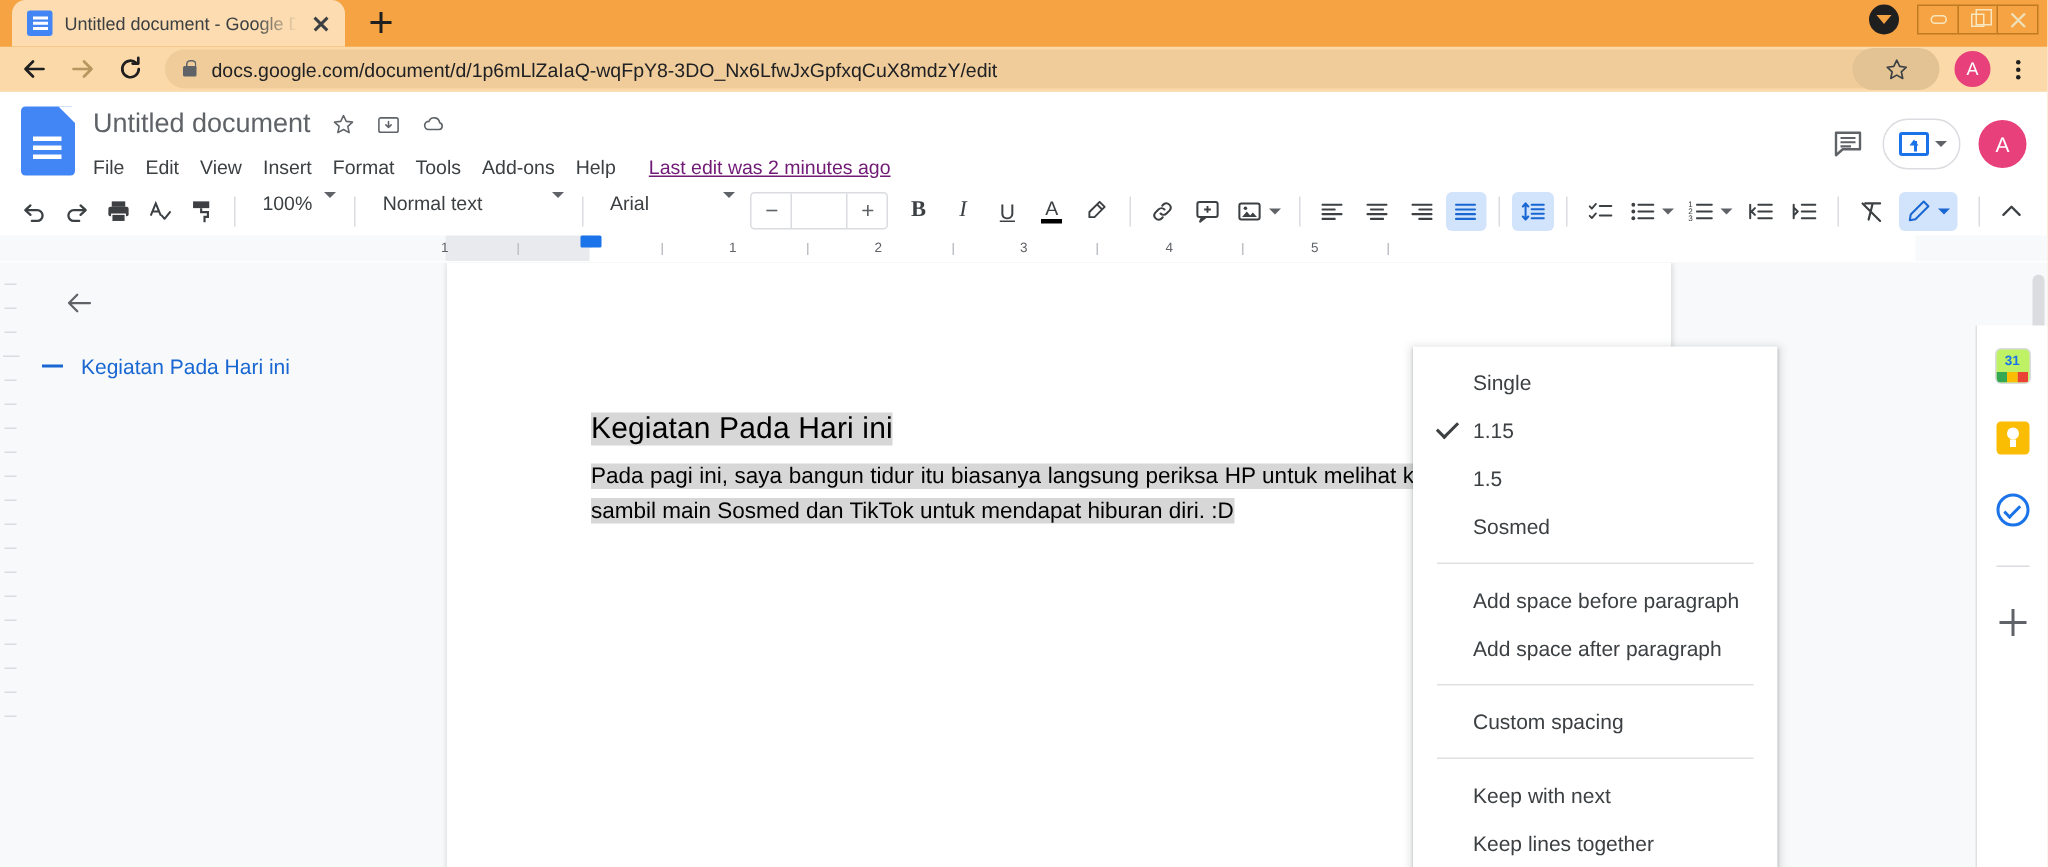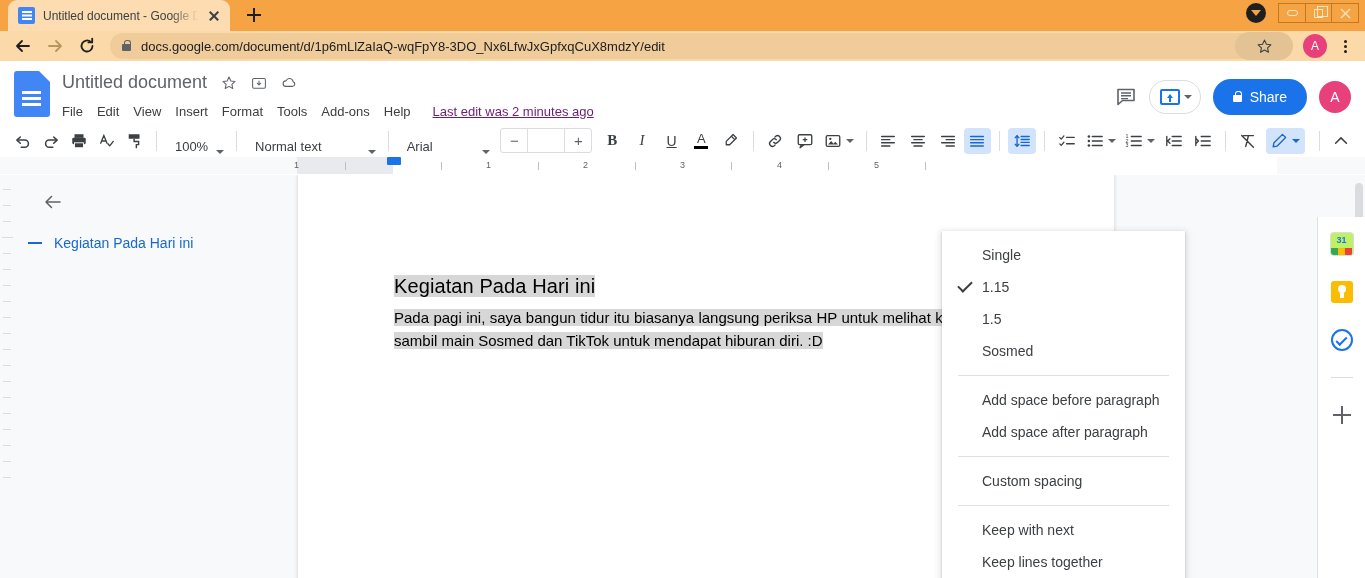--- a/index.html
+++ b/index.html
@@ -215,21 +215,21 @@
     padding: 0 10px; gap: 2px; position: relative; z-index: 20;
   }
   .tb {
     height: 26px; min-width: 26px; border-radius: 4px;
     display: flex; align-items: center; justify-content: center;
     color: #3c4043; font-size: 13px;
   }
   .tb.active { background: #d2e3fc; color: #1967d2; }
   .tb-sep { width: 1px; height: 20px; background: #dadce0; margin: 0 6px; }
   .tb-combo {
-    height: 26px; border-radius: 4px; display: flex; align-items: flex-end;
+    height: 26px; border-radius: 4px; display: flex; align-items: flex-start;
     padding: 0 4px 0 10px; gap: 8px; font-size: 13px; color: #3c4043;
   }
   .tb-combo .lbl { white-space: nowrap; }
   .fontsize {
     display: flex; align-items: center; height: 25px;
     border: 1px solid #dadce0; border-radius: 3px; margin: 0 4px;
   }
   .fs-btn { width: 26px; height: 23px; display: flex; align-items: center; justify-content: center; color: #5f6368; font-size: 15px; }
   .fs-val { width: 38px; height: 23px; border-left: 1px solid #dadce0; border-right: 1px solid #dadce0;
             text-align: center; font-size: 13px; color: #3c4043; line-height: 23px; }
@@ -472,24 +472,20 @@
         <div class="comment-icon">
           <svg width="22" height="22" viewBox="0 0 22 22">
             <path d="M3 3.5h16v11H7.5L3 18.5z" stroke="#5f6368" stroke-width="1.6" fill="none" stroke-linejoin="round"></path>
             <path d="M6 7h10M6 9.8h10M6 12.6h7" stroke="#5f6368" stroke-width="1.4"></path>
           </svg>
         </div>
         <div class="present-btn">
           <div class="present-box"></div>
           <div class="caret-dn"></div>
         </div>
-        <div class="share-btn">
-          <div class="share-lock"></div>
-          <span>Share</span>
-        </div>
         <div class="avatar-big">A</div>
       </div>
     </div>
 
     <div class="toolbar">
       <div class="tb">
         <svg width="18" height="18" viewBox="0 0 20 20">
             <path d="M4 9h8a4 4 0 0 1 0 8H8" stroke="#3c4043" stroke-width="1.7" fill="none" stroke-linecap="round"></path>
             <path d="M7 5.5L3.2 9 7 12.5" stroke="#3c4043" stroke-width="1.7" fill="none" stroke-linecap="round" stroke-linejoin="round"></path>
           </svg>

